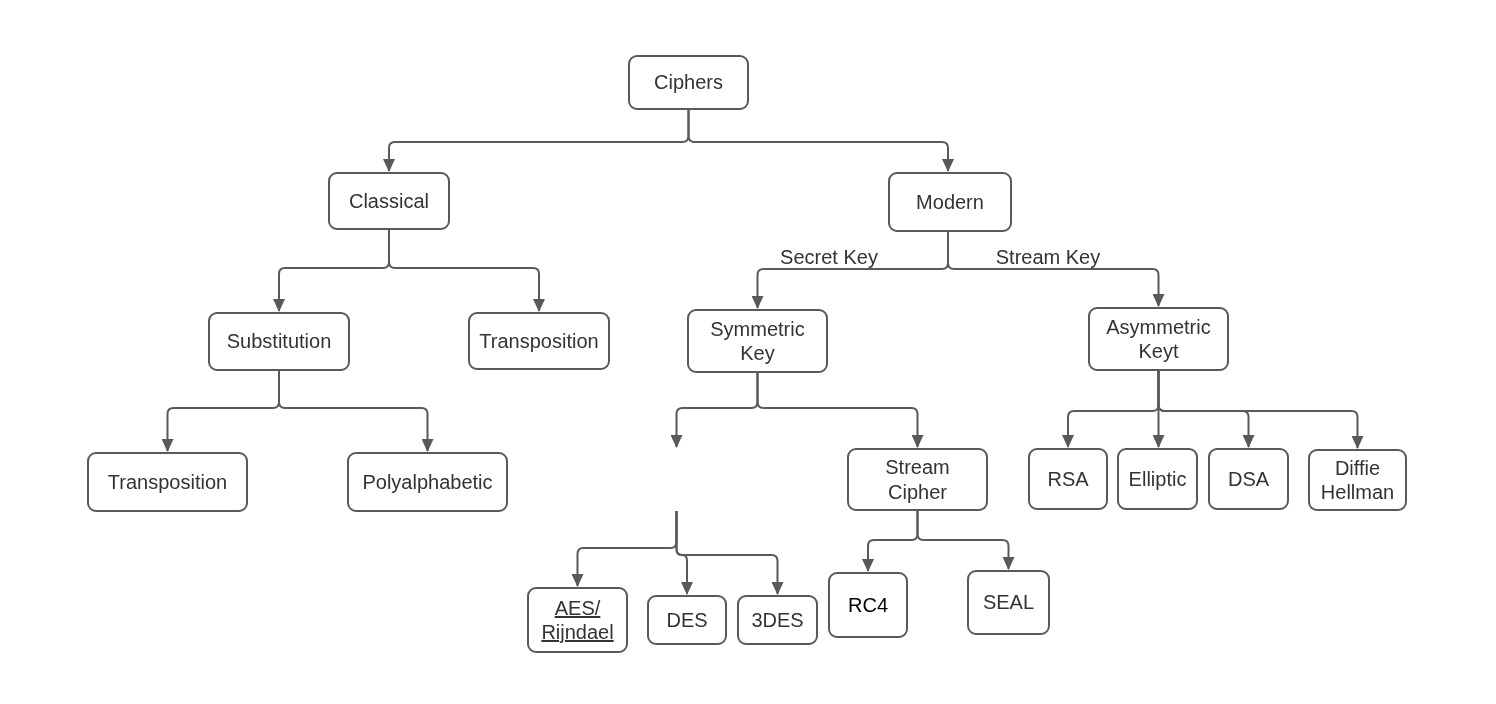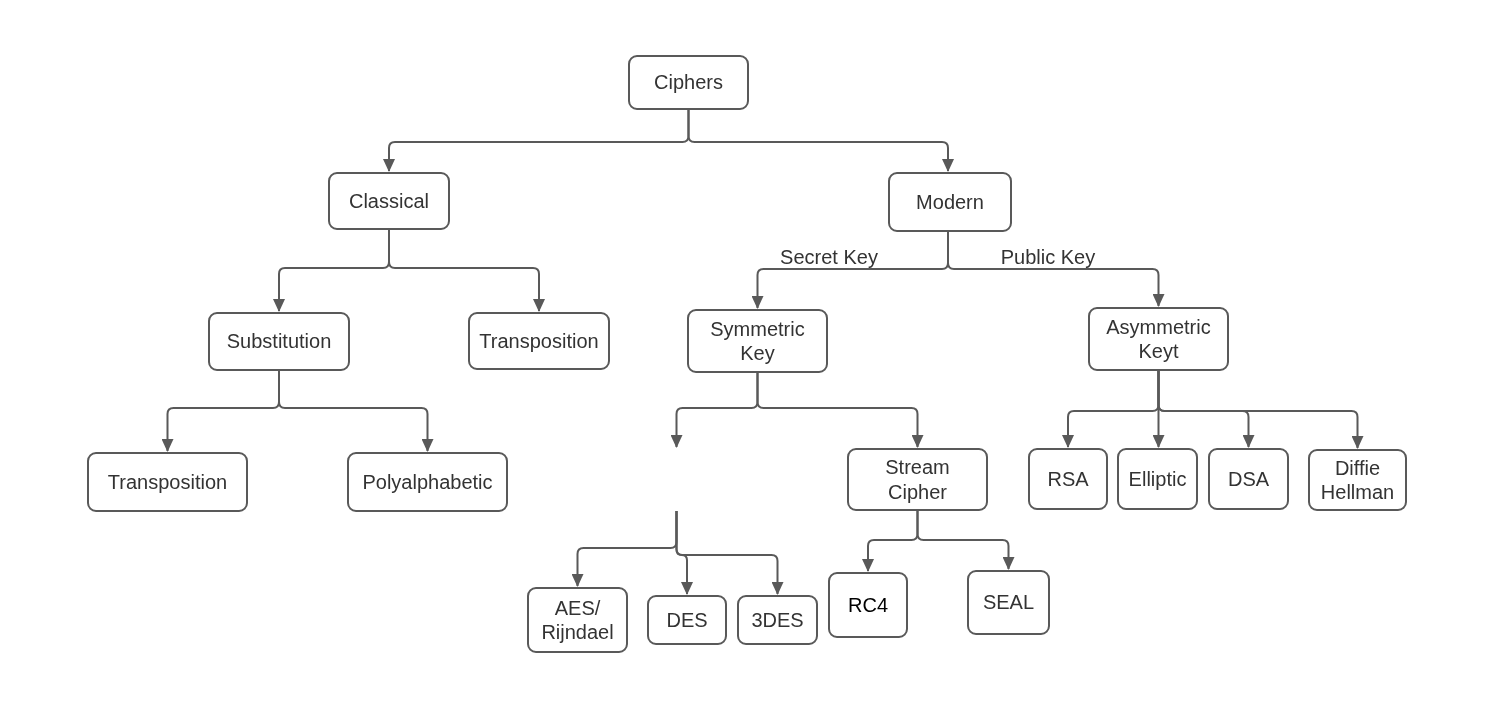--- a/index.html
+++ b/index.html
@@ -86,21 +86,21 @@
 Key</div>
     <div class="node" style="left: 1088px; top: 307px; width: 141px; height: 64px; border-color: rgb(89, 89, 89); color: rgb(51, 51, 51); background: rgb(255, 255, 255);">Asymmetric
 Keyt</div>
     <div class="node" style="left: 847px; top: 448px; width: 141px; height: 63px; border-color: rgb(89, 89, 89); color: rgb(51, 51, 51); background: rgb(255, 255, 255);">Stream
 Cipher</div>
     <div class="node" style="left: 1028px; top: 448px; width: 80px; height: 62px; border-color: rgb(89, 89, 89); color: rgb(51, 51, 51); background: rgb(255, 255, 255);">RSA</div>
     <div class="node" style="left: 1208px; top: 448px; width: 81px; height: 62px; border-color: rgb(89, 89, 89); color: rgb(51, 51, 51); background: rgb(255, 255, 255);">DSA</div>
     <div class="node" style="left: 1117px; top: 448px; width: 81px; height: 62px; border-color: rgb(89, 89, 89); color: rgb(51, 51, 51); background: rgb(255, 255, 255);">Elliptic</div>
     <div class="node" style="left: 1308px; top: 449px; width: 99px; height: 62px; border-color: rgb(89, 89, 89); color: rgb(51, 51, 51); background: rgb(255, 255, 255);">Diffie
 Hellman</div>
-    <div class="node" style="left: 527px; top: 587px; width: 101px; height: 66px; border-color: rgb(89, 89, 89); color: rgb(51, 51, 51); background: rgb(255, 255, 255);">AES/
+    <div class="node" style="left: 527px; top: 587px; width: 101px; height: 66px; border-color: rgb(89, 89, 89); color: rgb(51, 51, 51); background: rgb(255, 255, 255); text-decoration: underline;">AES/
 Rijndael</div>
     <div class="node" style="left: 647px; top: 595px; width: 80px; height: 50px; border-color: rgb(89, 89, 89); color: rgb(51, 51, 51); background: rgb(255, 255, 255);">DES</div>
     <div class="node" style="left: 737px; top: 595px; width: 81px; height: 50px; border-color: rgb(89, 89, 89); color: rgb(51, 51, 51); background: rgb(255, 255, 255);">3DES</div>
     <div class="node" style="left: 828px; top: 572px; width: 80px; height: 66px; border-color: rgb(89, 89, 89); color: #000000; background: rgb(255, 255, 255);">RC4</div>
     <div class="node" style="left: 967px; top: 570px; width: 83px; height: 65px; border-color: rgb(89, 89, 89); color: rgb(51, 51, 51); background: rgb(255, 255, 255);">SEAL</div>
     <div class="edge-label" style="left: 829px; top: 257px; color: rgb(51, 51, 51);">Secret Key</div>
-    <div class="edge-label" style="left: 1048px; top: 257px; color: rgb(51, 51, 51);">Public Key</div>
+    <div class="edge-label" style="left: 1048px; top: 257px; color: rgb(51, 51, 51);">Stream Key</div>
   </div>
 
 </body></html>

